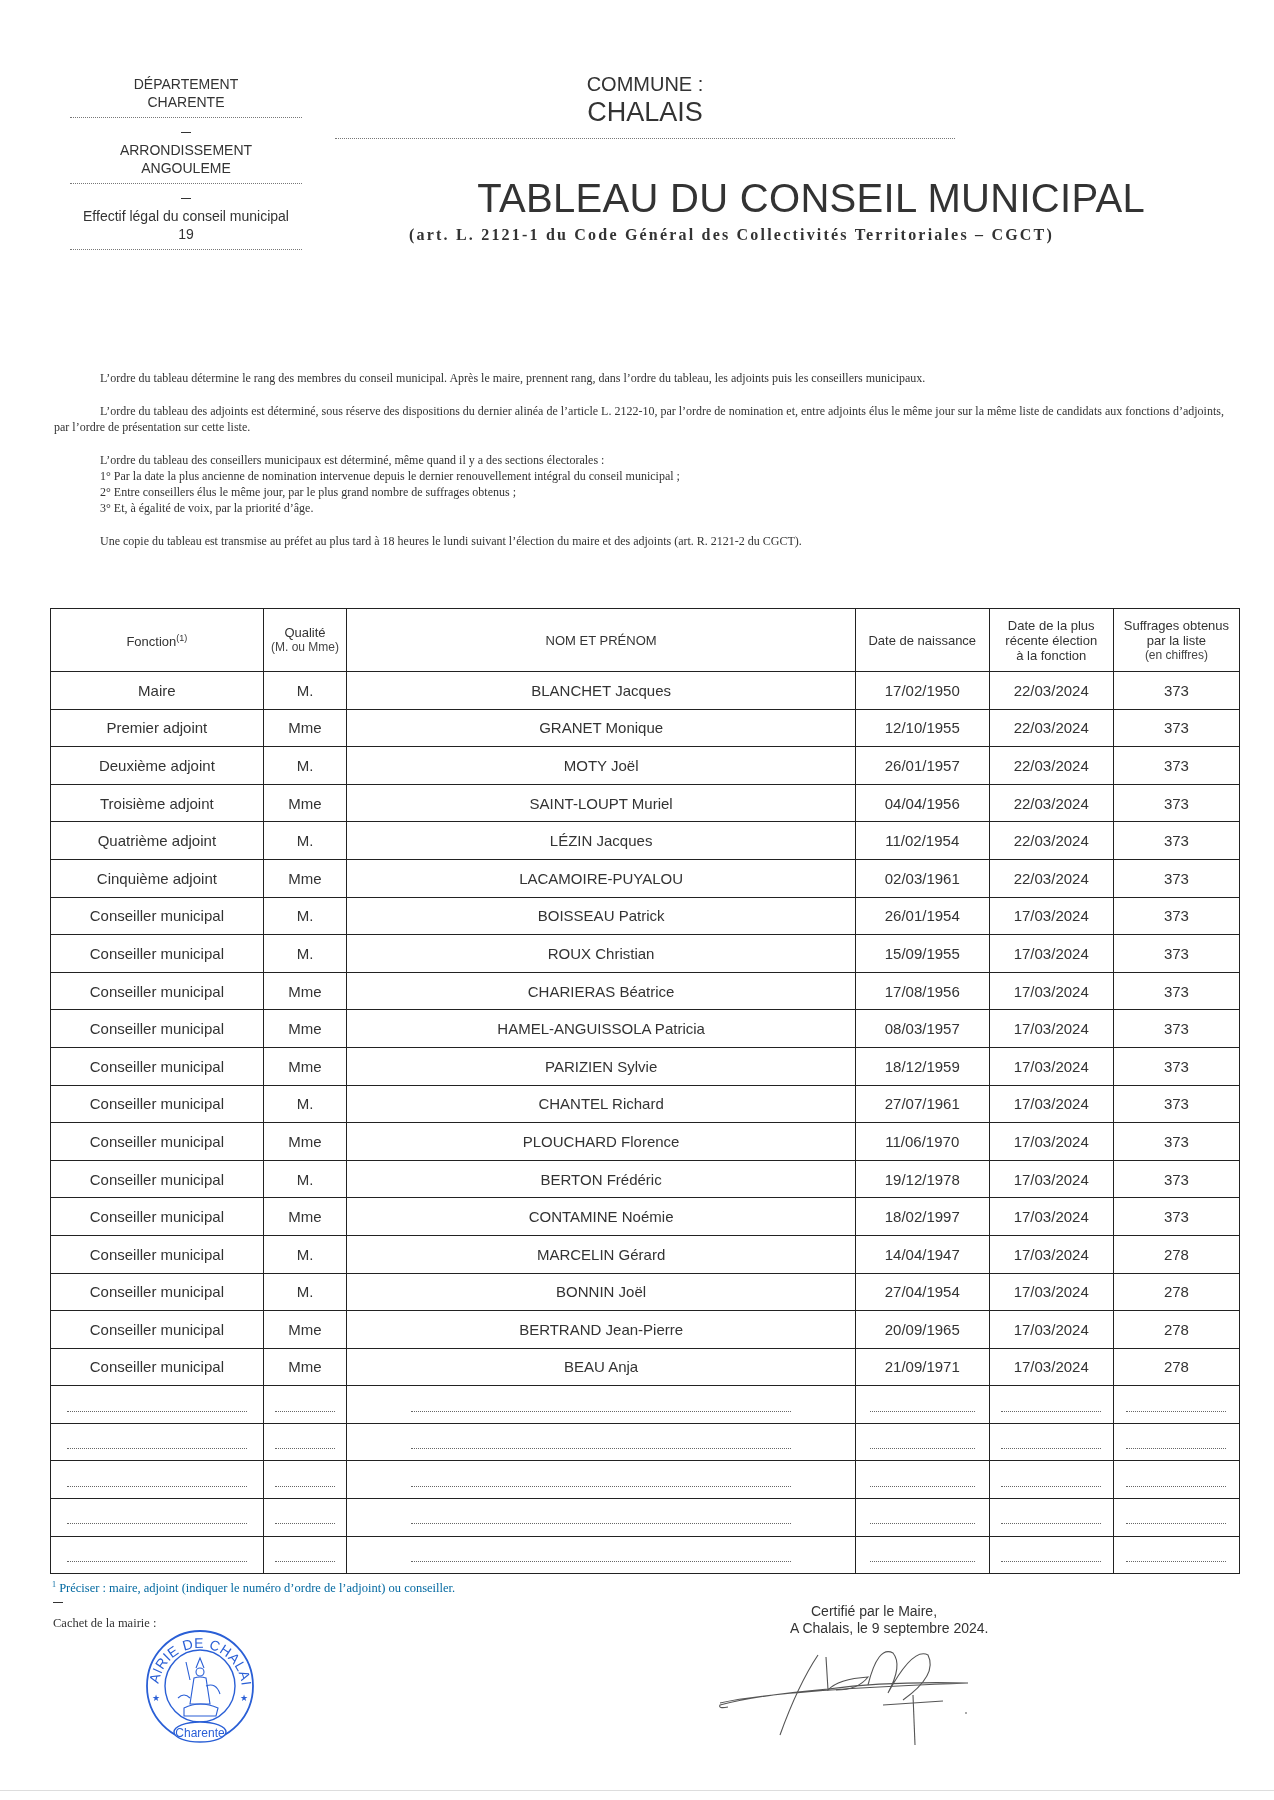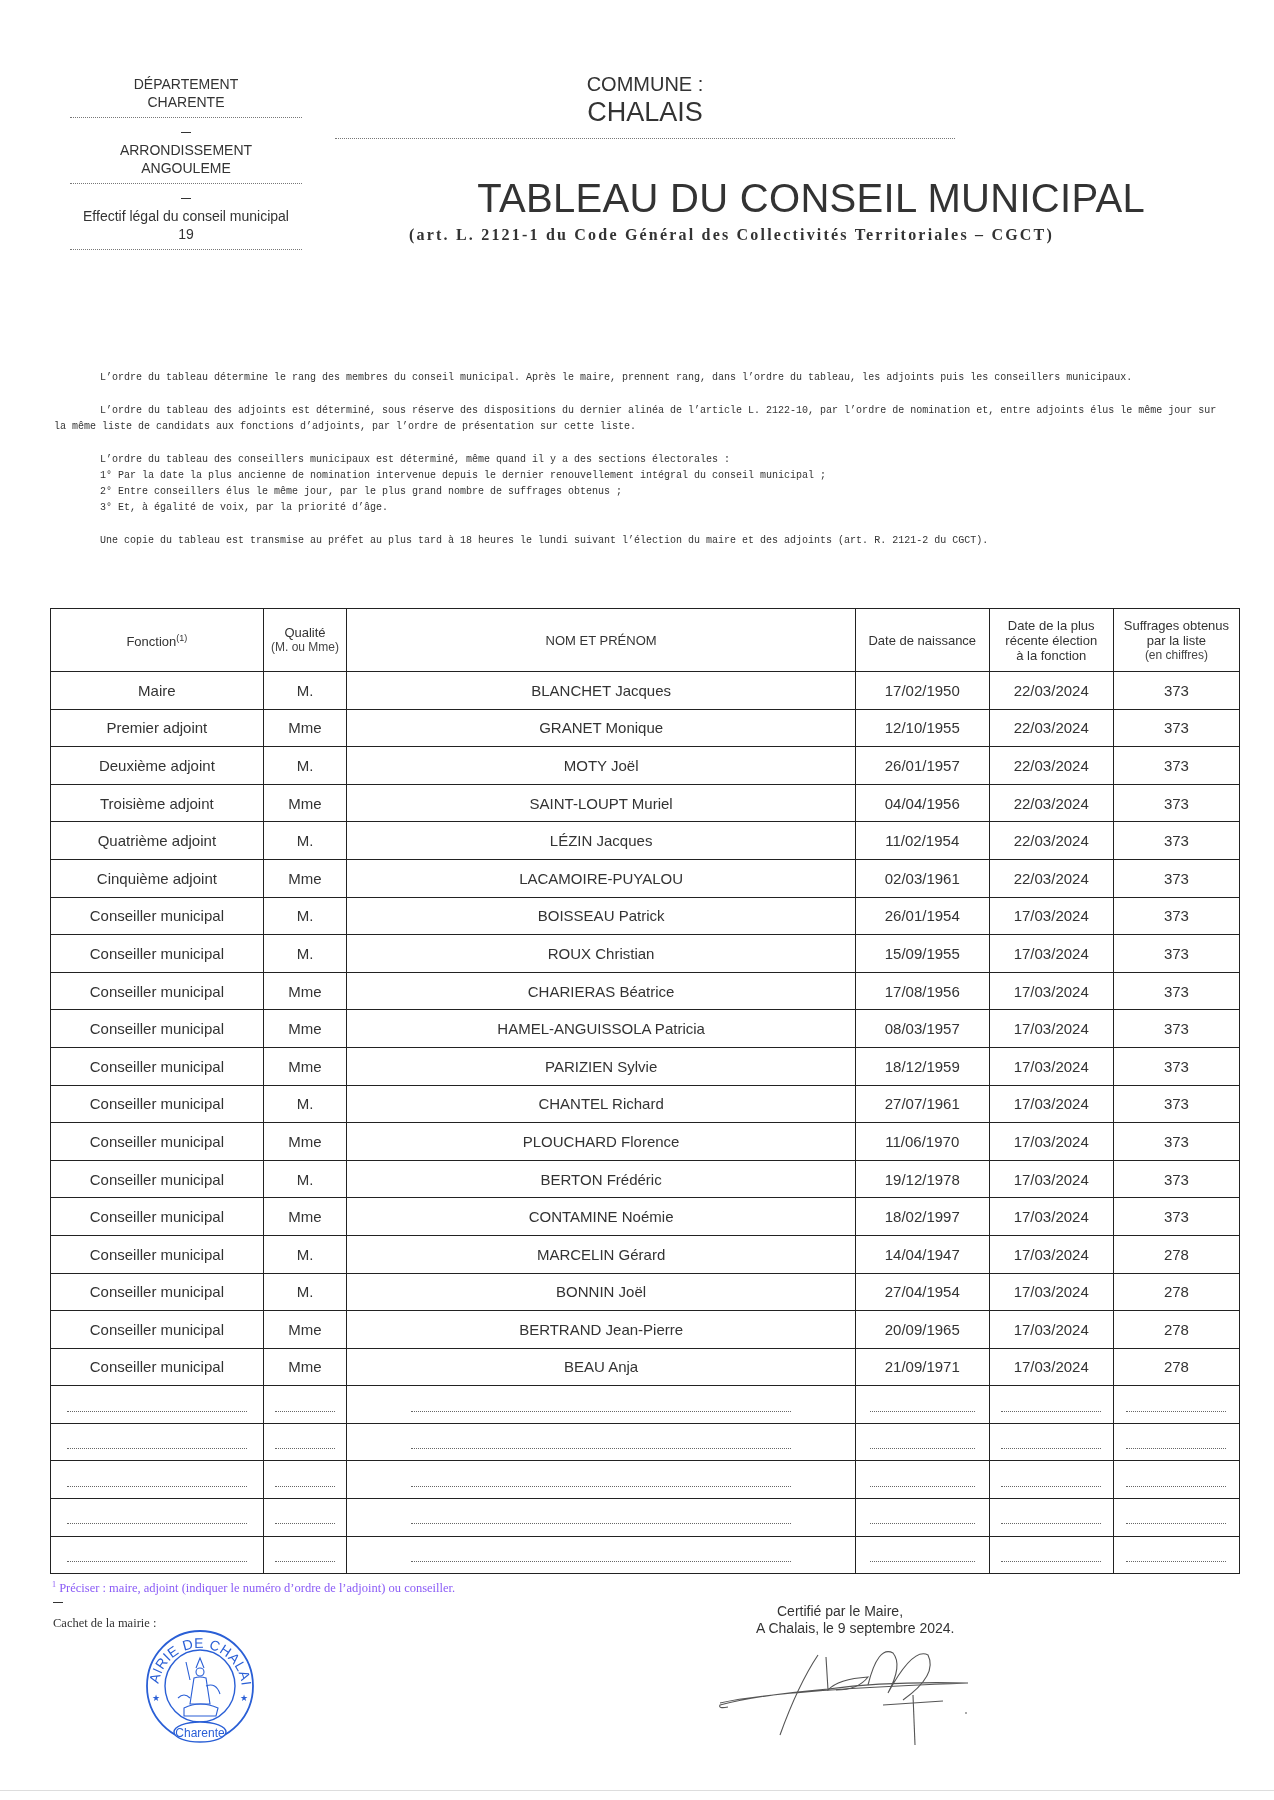--- a/index.html
+++ b/index.html
@@ -12,42 +12,42 @@
   .left-block .group + .dash { margin-top: 14px; }
 
   .commune { position: absolute; left: 335px; top: 72px; width: 620px; text-align: center; }
   .commune .label { font-size: 20px; color: #333; line-height: 24px; }
   .commune .name { font-size: 27px; color: #333; line-height: 32px; margin-top: 0px; }
   .commune .rule { margin-top: 10px; border-bottom: 1px dotted #777; }
 
   .main-title { position: absolute; left: 330px; top: 176px; width: 815px; text-align: right; font-size: 40px; letter-spacing: 0.3px; color: #333; font-family: "Liberation Sans", sans-serif; font-stretch: condensed; }
   .main-subtitle { position: absolute; left: 330px; top: 226px; width: 803px; text-align: center; font-family: "Liberation Serif", serif; font-size: 16px; font-weight: bold; letter-spacing: 2.2px; color: #333; }
 
-  .intro { position: absolute; left: 54px; top: 370px; width: 1170px; font-family: Liberation Mono, monospace; font-size: 10px; line-height: 16px; color: #333; }
+  .intro { position: absolute; left: 54px; top: 370px; width: 1170px; font-family: Liberation Serif, serif; font-size: 12px; line-height: 16px; color: #333; }
   .intro p { margin-bottom: 17px; }
   .intro p.ind { text-indent: 46px; }
   .intro .list { padding-left: 46px; margin-bottom: 17px; }
   .intro .list div { line-height: 16px; }
 
   table.council { position: absolute; left: 50px; top: 608px; width: 1190px; border-collapse: collapse; font-family: "Liberation Sans", sans-serif; color: #333; }
   table.council th, table.council td { border: 1.5px solid #222; text-align: center; vertical-align: middle; }
   table.council th { font-weight: normal; font-size: 13px; line-height: 15px; height: 63px; }
   table.council th .sub { font-size: 12px; color: #444; }
   table.council td { font-size: 15px; height: 37.6px; }
   table.council tr.blank td { height: 37.6px; padding-top: 10px; }
   .dots { display: inline-block; border-bottom: 1.5px dotted #666; height: 1px; vertical-align: middle; }
 
-  .footnote { position: absolute; left: 52px; top: 1580px; font-family: "Liberation Serif", serif; font-size: 12.5px; color: #8b5cf6; }
+  .footnote { position: absolute; left: 52px; top: 1580px; font-family: "Liberation Serif", serif; font-size: 12.5px; color: #0369a1; }
   .footnote sup { font-size: 8px; }
   .fn-dash { position: absolute; left: 53px; top: 1602px; width: 10px; height: 1px; background: #333; }
 
   .cachet-label { position: absolute; left: 53px; top: 1616px; font-family: Liberation Serif, serif; font-size: 12.5px; color: #333; }
   .stamp { position: absolute; left: 144px; top: 1628px; width: 118px; width: 112px; height: 118px; }
 
-  .certif { position: absolute; left: 756px; top: 1603px; font-size: 14px; color: #333; line-height: 17px; }
+  .certif { position: absolute; left: 790px; top: 1603px; font-size: 14px; color: #333; line-height: 17px; }
   .certif .l1 { padding-left: 21px; }
   .signature { position: absolute; left: 718px; top: 1645px; width: 270px; height: 105px; }
 
   .bottom-line { position: absolute; left: 0; top: 1790px; width: 1274px; height: 1px; background: #ddd; }
 </style>
 </head>
 <body>
 
 <div class="left-block">
   <div class="group">

